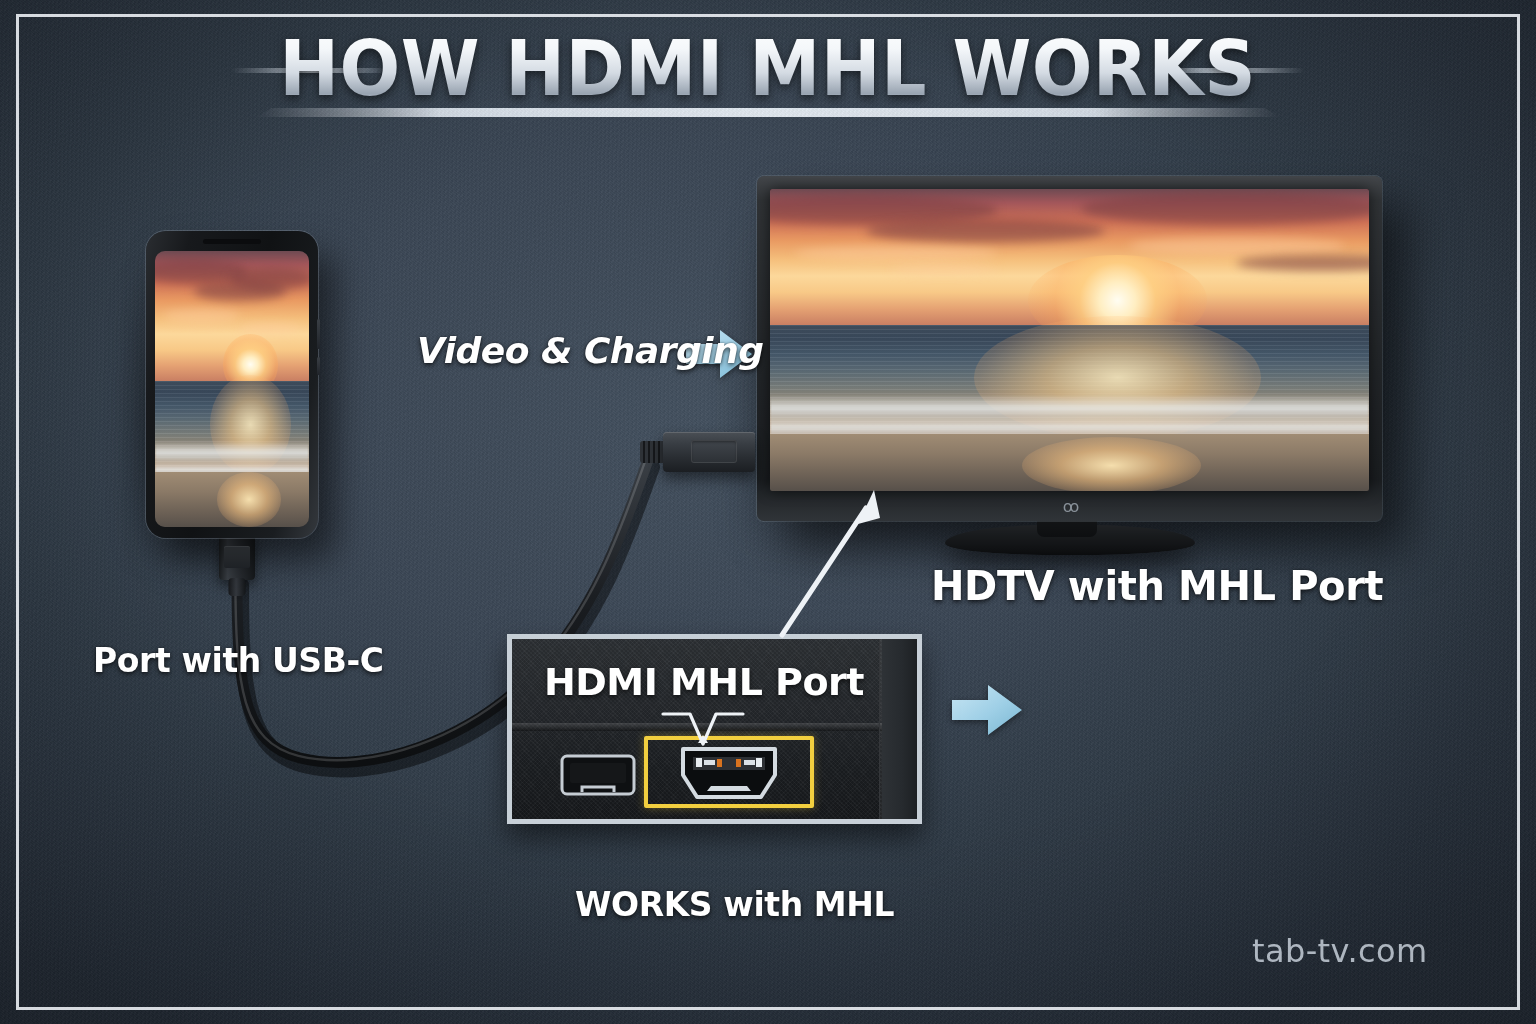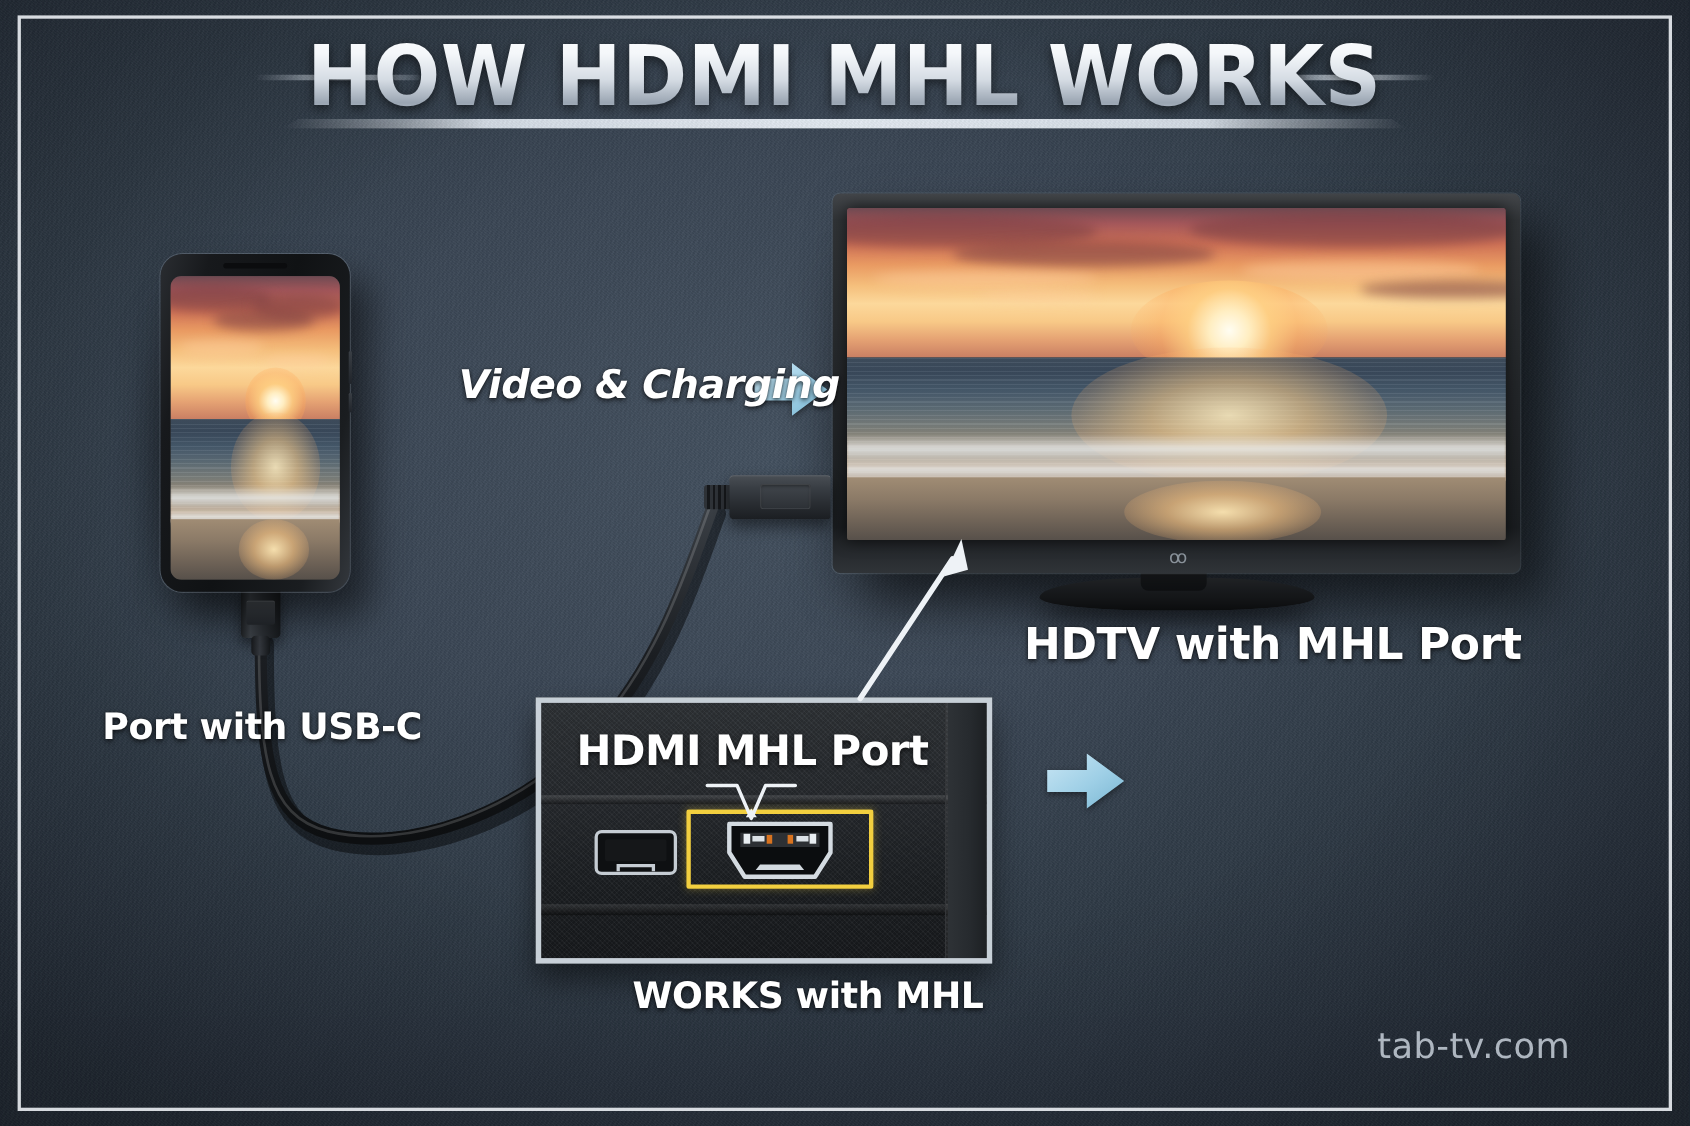--- a/index.html
+++ b/index.html
@@ -241,21 +241,21 @@
     font-family:"DejaVu Sans","Liberation Sans",sans-serif;
   }
   .lbl-vc{ left:417px; top:330px; font-size:36px; font-weight:bold; font-style:italic; letter-spacing:-.5px; }
   .lbl-vtv{ left:1046px; top:686px; font-size:36px; font-weight:bold; font-style:italic; letter-spacing:-.5px; }
   .lbl-phone{ left:93px; top:641px; font-size:33px; font-weight:bold; letter-spacing:-.4px; }
   .lbl-hdtvport{ left:931px; top:563px; font-size:40px; font-weight:bold; letter-spacing:-.4px; }
   .lbl-hdtvmhl{ left:575px; top:885px; font-size:33px; font-weight:bold; letter-spacing:-.4px; }
 
   
   .inset{
-    left:487px; top:634px; width:415px; height:242px; z-index:16;
+    left:507px; top:634px; width:415px; height:190px; z-index:16;
     border:5px solid rgba(214,222,230,.92);
     background:
       linear-gradient(180deg,#2c3034 0%, #24272b 40%, #1b1e21 72%, #17191c 100%);
     box-shadow:0 14px 26px rgba(0,0,0,.5);
     overflow:hidden;
   }
   .inset .tex{
     position:absolute; inset:0;
     background-image:
       repeating-linear-gradient(44deg, rgba(255,255,255,.030) 0 1px, rgba(0,0,0,.035) 1px 3px),

